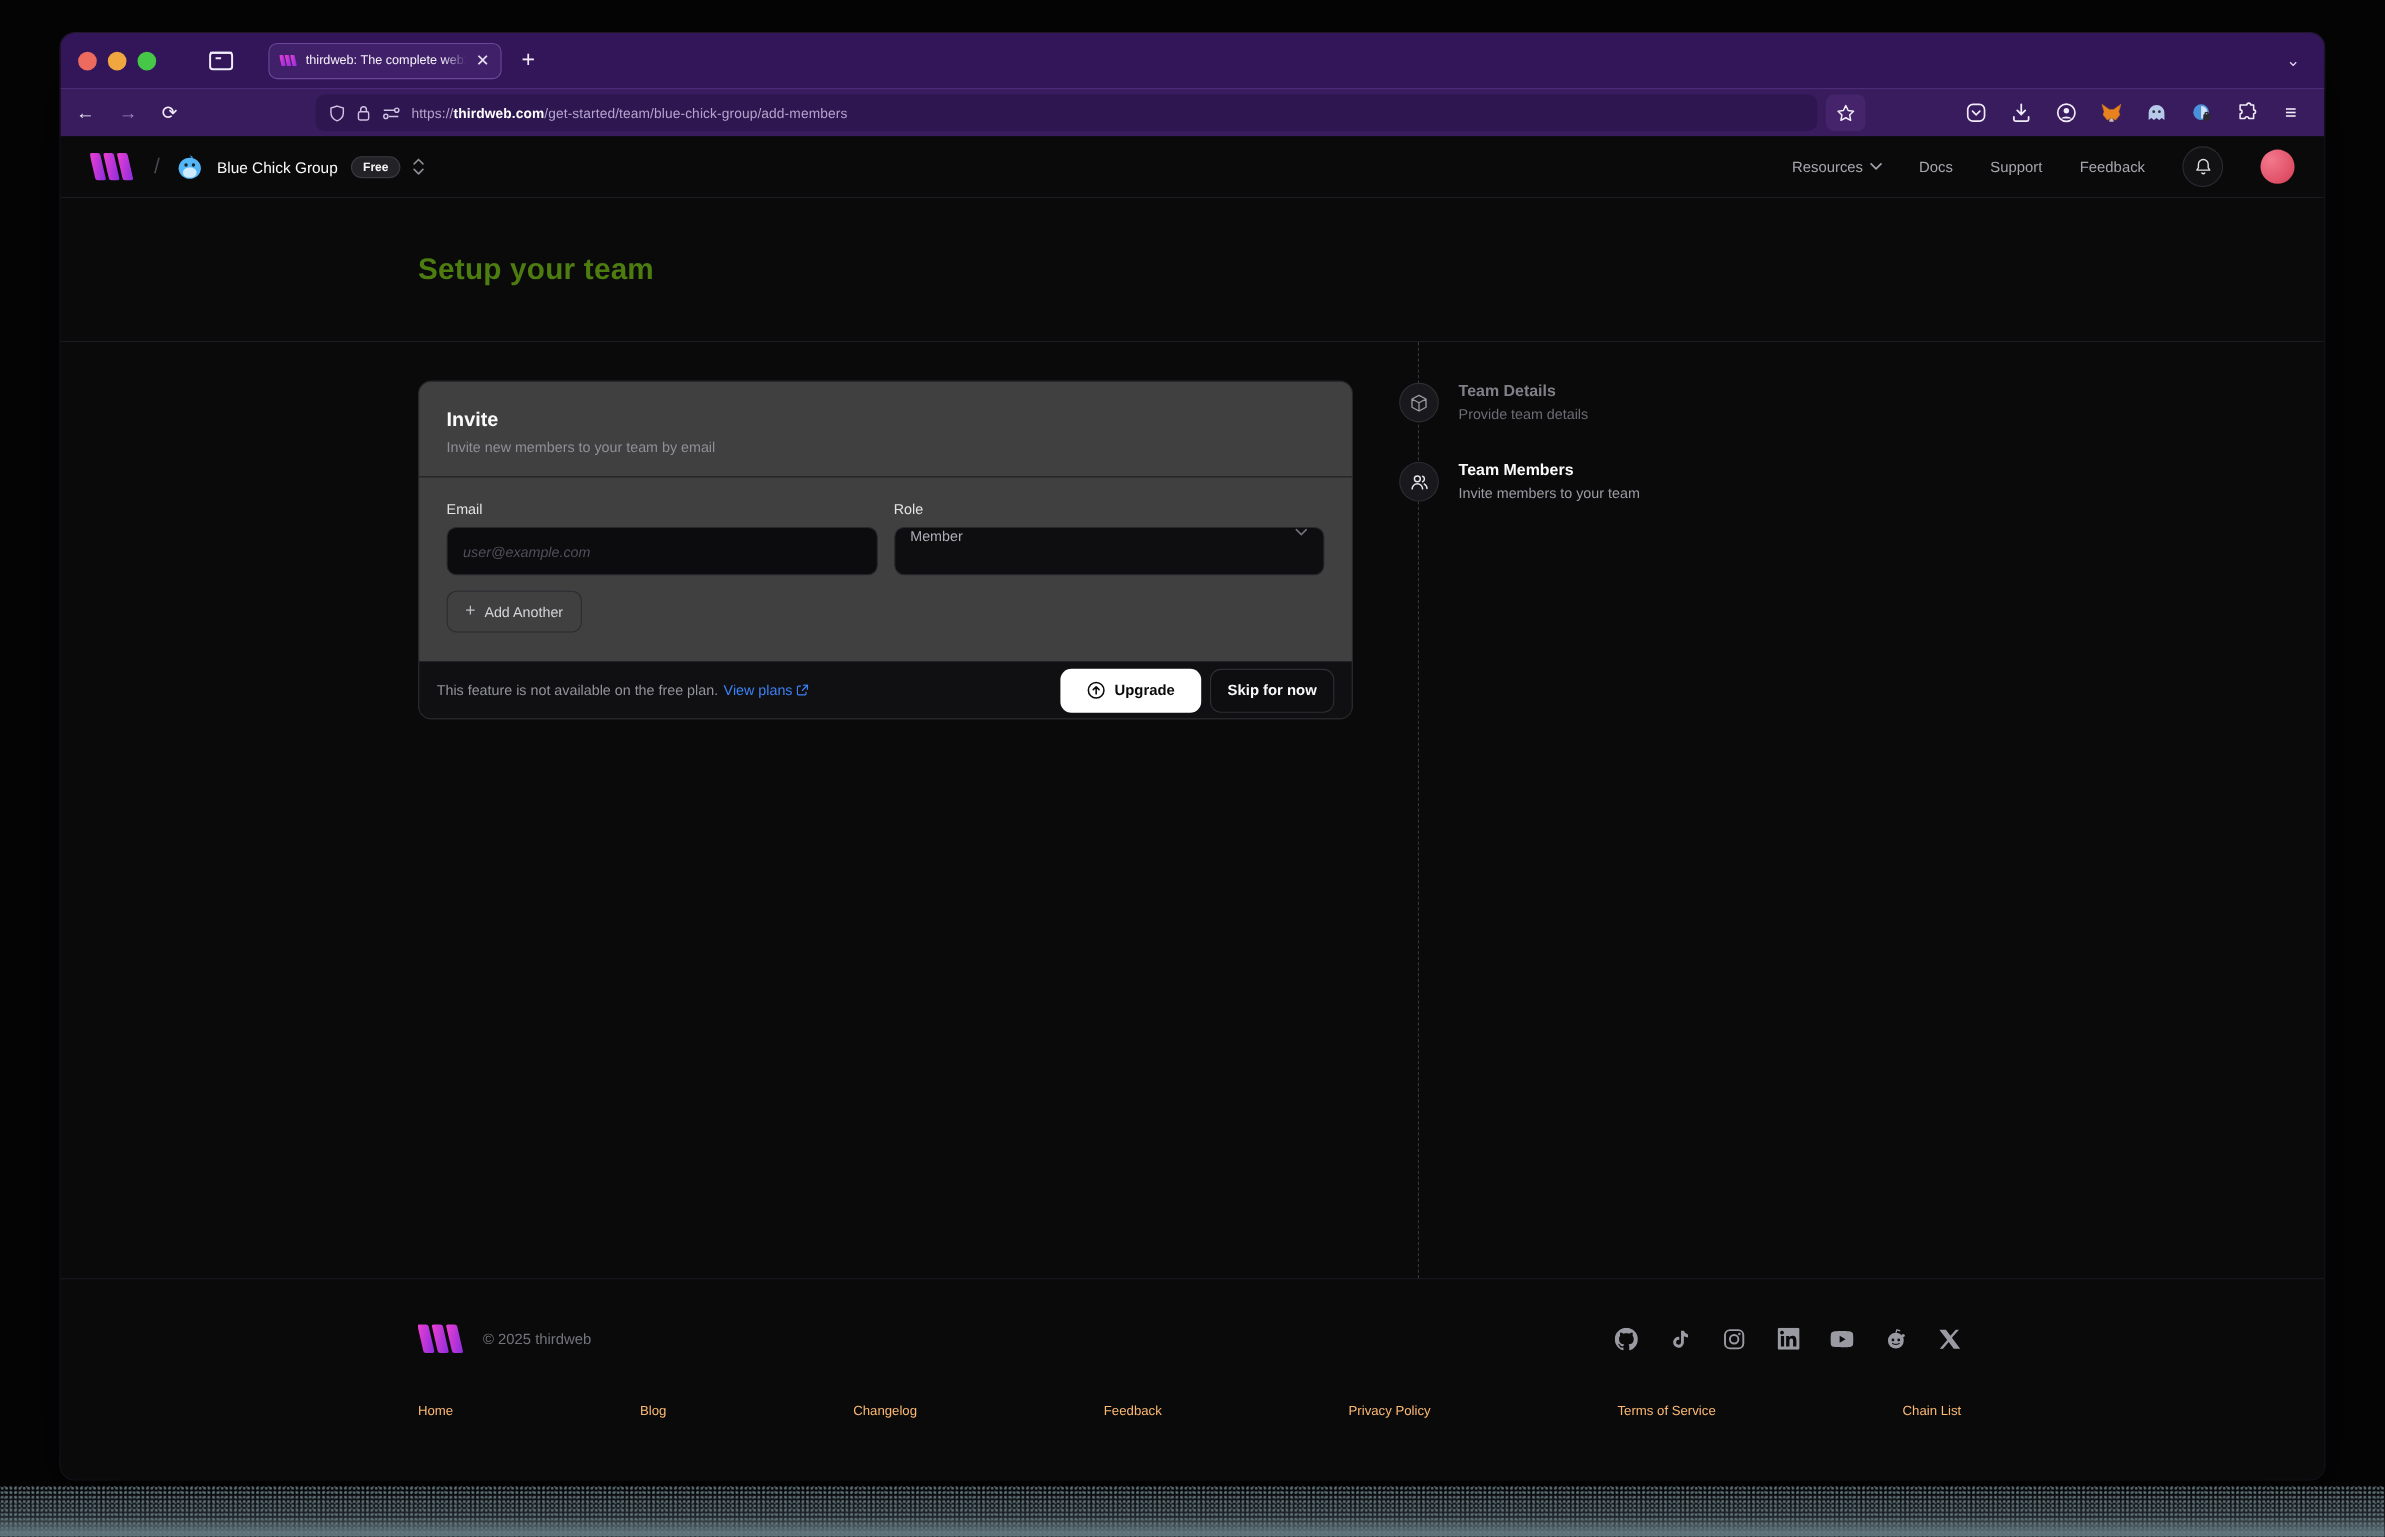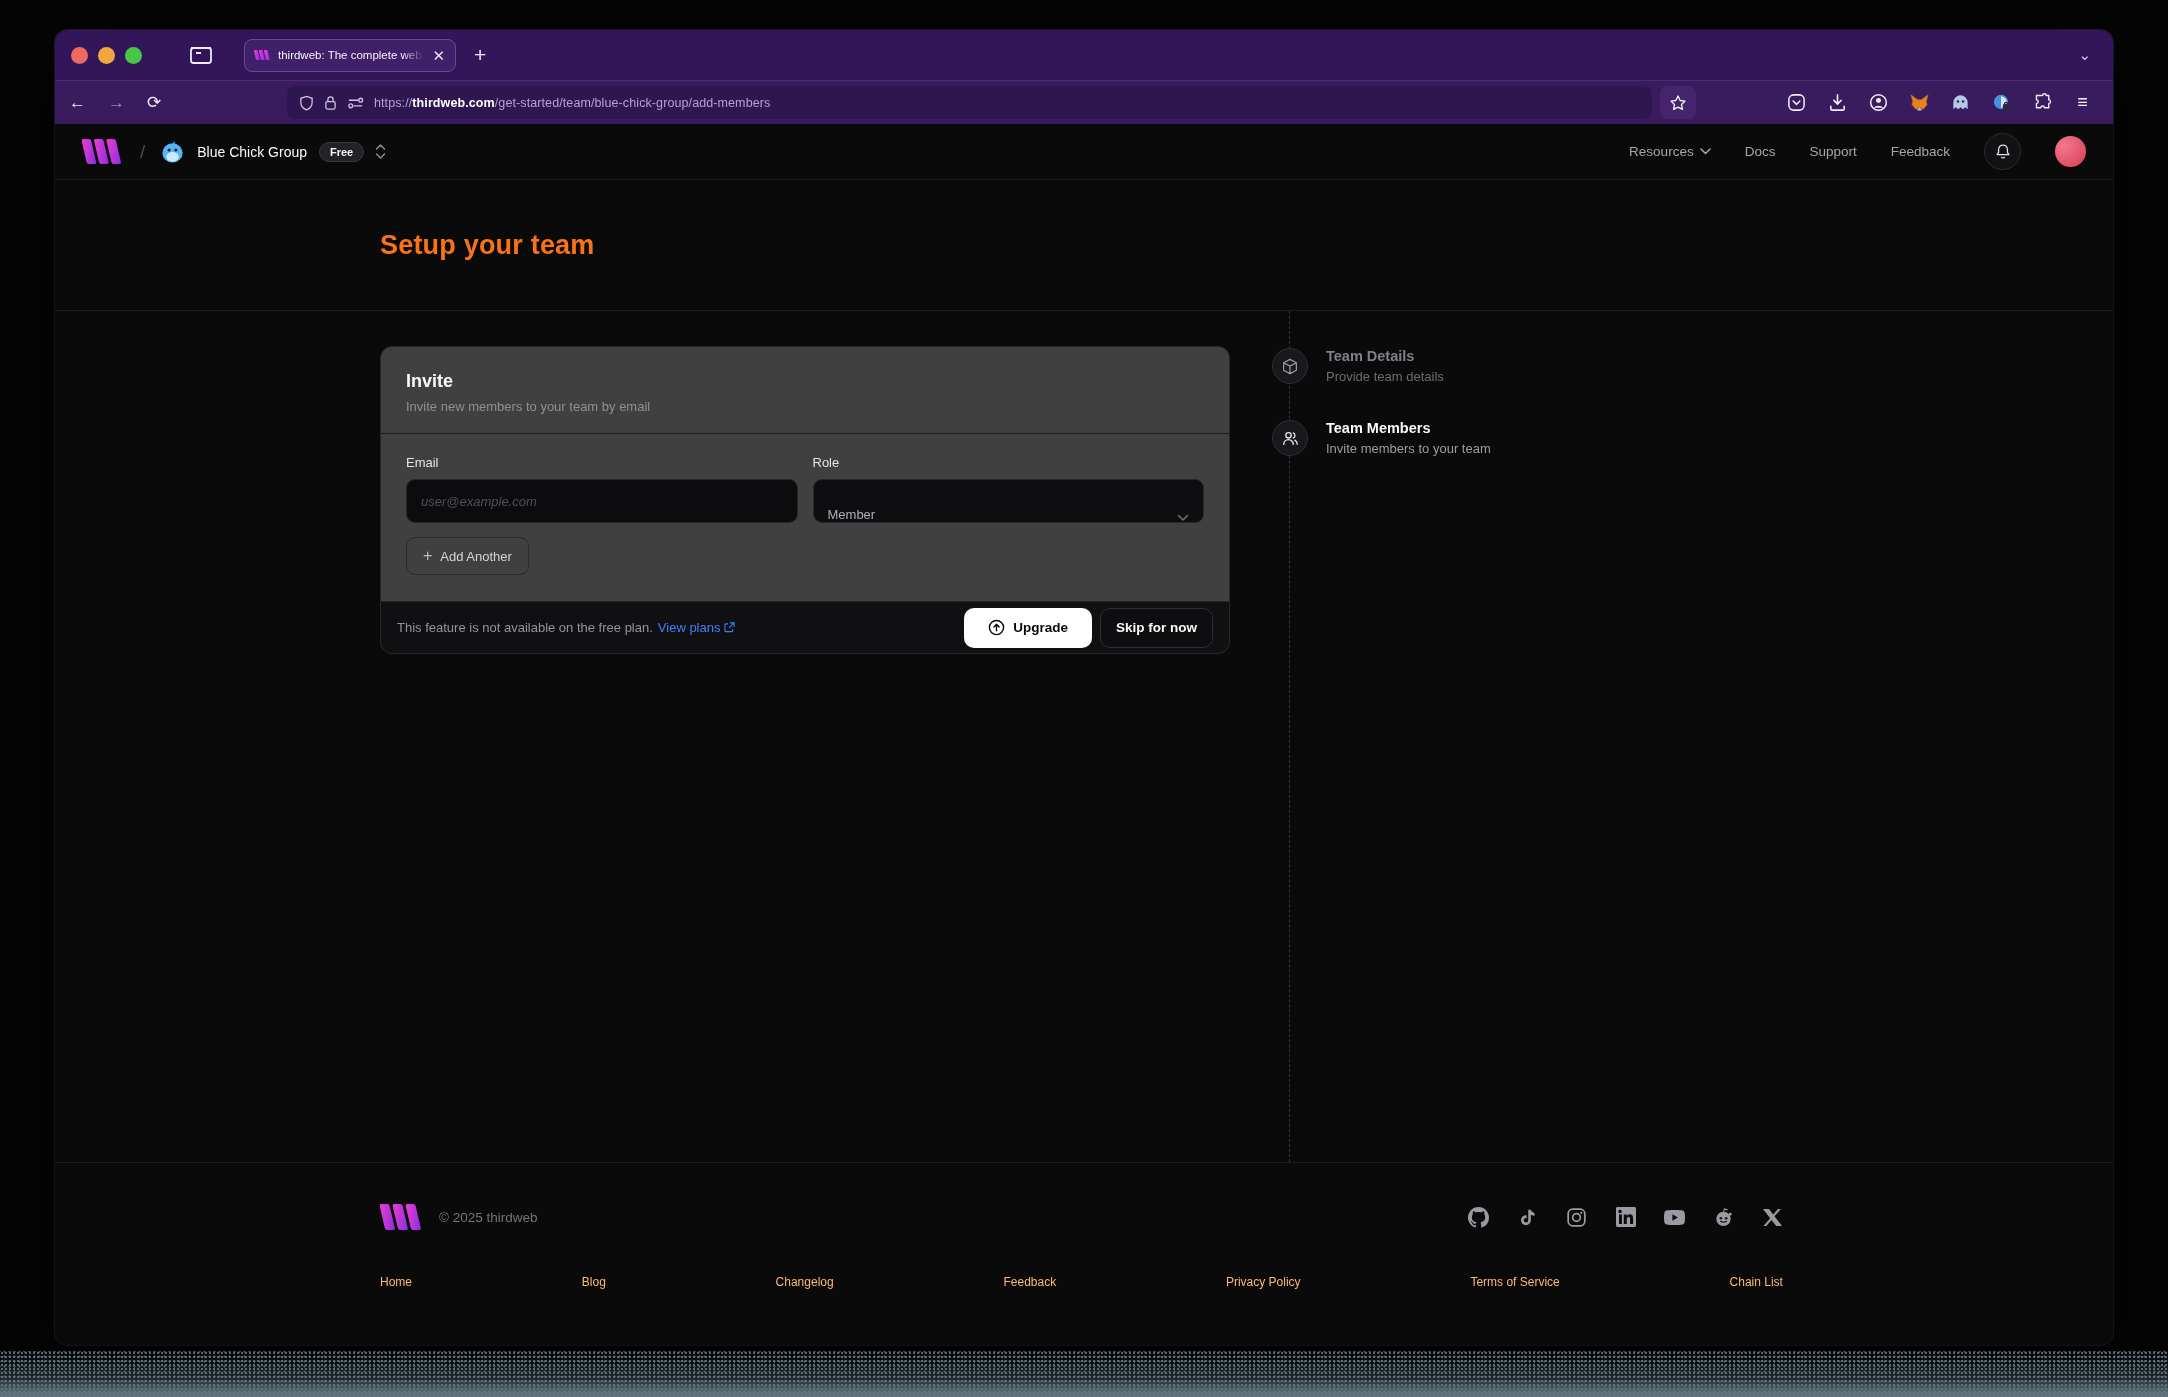--- a/index.html
+++ b/index.html
@@ -104,21 +104,21 @@
   }
   .user-avatar {
     width:31px; height:31px; border-radius:50%;
     background:radial-gradient(circle at 30% 30%, #f2788c, #e04f66 70%, #c93b52);
   }
 
   .heading-band {
     height:131px; flex:0 0 auto; display:flex; align-items:center;
     padding-left:325px; border-bottom:1px solid #1c1c20;
   }
-  .page-title { color:#f97316; font-size:27px; font-weight:700; letter-spacing:.2px; }
+  .page-title { color:#4d7c0f; font-size:27px; font-weight:700; letter-spacing:.2px; }
 
   .main { flex:1 1 auto; position:relative; }
   .v-divider { position:absolute; left:1234px; top:0; bottom:0; border-left:1px dashed #35353b; }
 
   
   .card {
     position:absolute; left:325px; top:35px; width:850px;
     background:#404040; border:1px solid #26262b; border-radius:12px; overflow:hidden;
   }
   .card-head { padding:24px 25px 19px; border-bottom:1px solid #1d1d21; }
@@ -130,21 +130,21 @@
   .field-label { color:#e4e4e7; font-size:13px; font-weight:500; display:block; margin-bottom:9px; }
   .text-input {
     width:100%; height:44px; background:#0c0c0f; border:1px solid #27272c; border-radius:9px;
     color:#e4e4e7; font-size:13px; padding:0 14px; outline:none;
     font-family:"Liberation Sans", sans-serif;
     font-style:italic;
   }
   .text-input::placeholder { color:#50505a; }
   .select {
     width:100%; height:44px; background:#0e0e11; border:1px solid #27272c; border-radius:9px;
-    display:flex; align-items:flex-end; justify-content:space-between; padding:0 14px;
+    display:flex; align-items:flex-start; justify-content:space-between; padding:0 14px;
   }
   .select-value { color:#aeaeb6; font-size:13px; }
   .ghost-btn {
     margin-top:14px; display:inline-flex; align-items:center; gap:8px;
     height:38px; padding:0 16px; background:transparent; border:1px solid #2b2b30;
     border-radius:9px; color:#d4d4d8; font-size:13px; font-weight:500;
     font-family:"Liberation Sans", sans-serif;
   }
   .ghost-btn .plus { font-size:16px; color:#bdbdc4; font-weight:400; }
   .card-foot {

